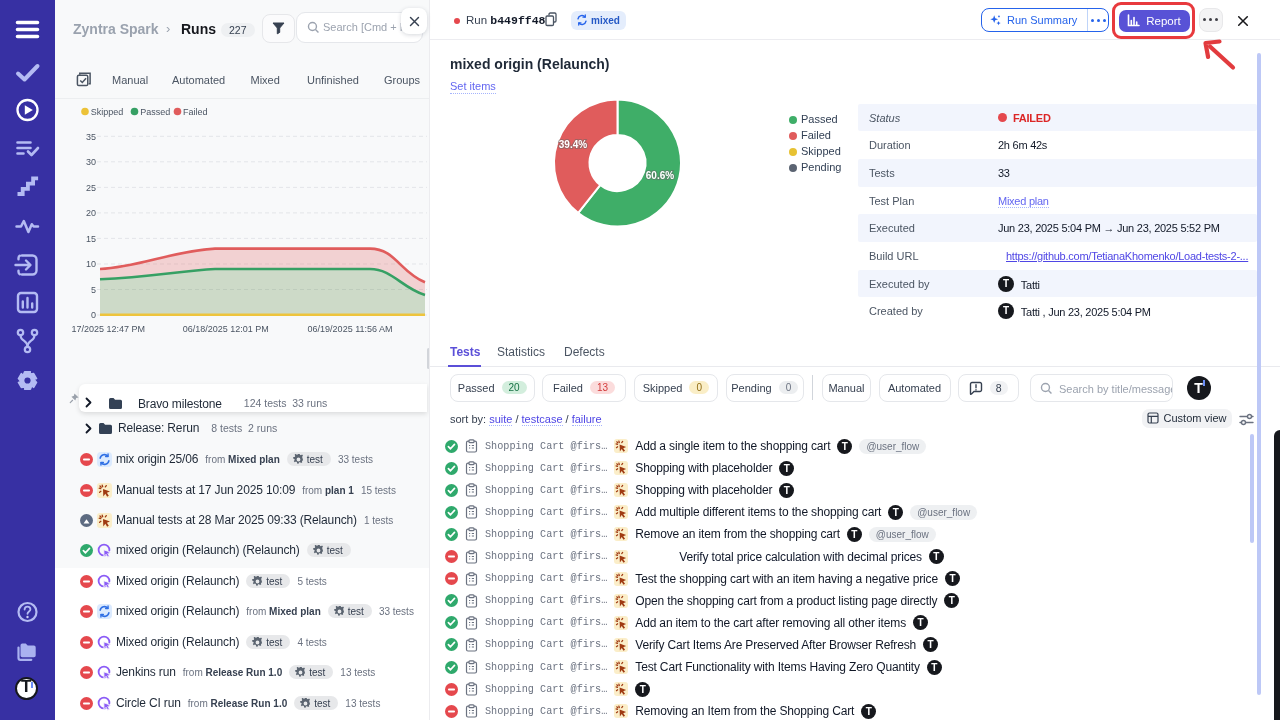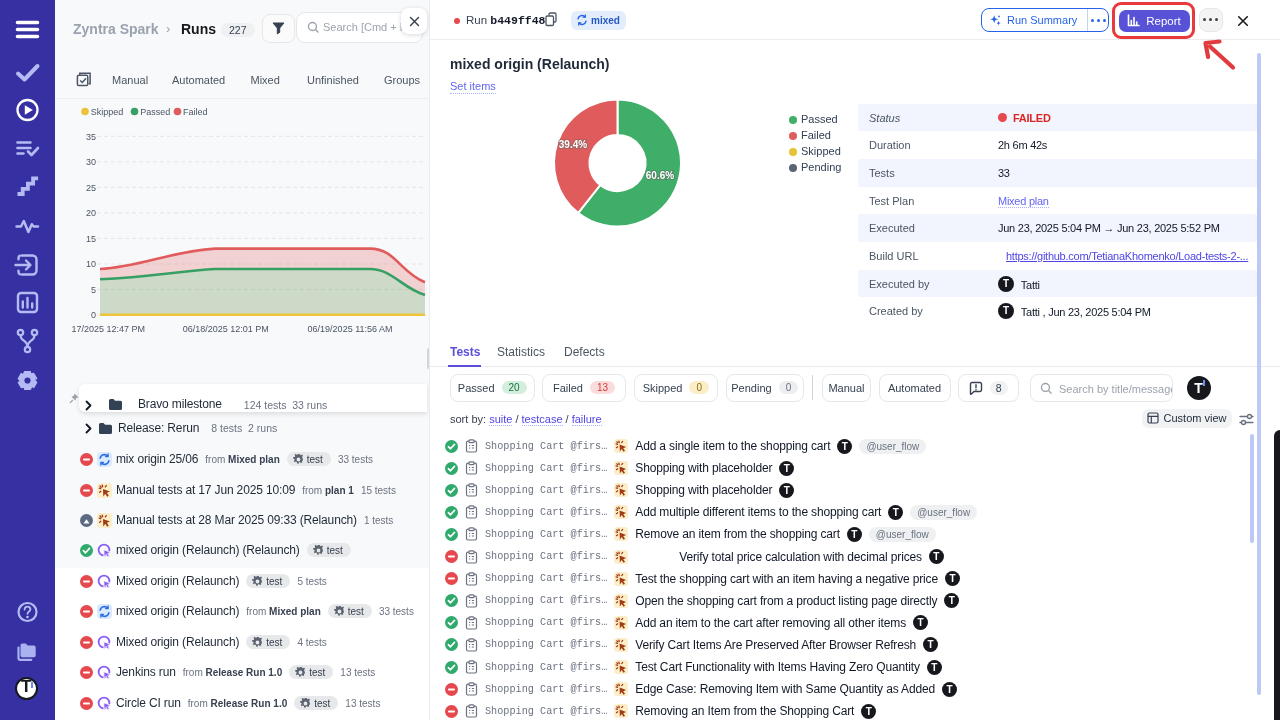--- a/index.html
+++ b/index.html
@@ -138,21 +138,21 @@
     </g>
   </svg>
 
   <div id="runlist" class="abs" style="left:0; top:0; width:374px; height:720px; color:#1f2937;">
 <div class="runrow" style="top:384px;left:14px;gap:5px;">
         <span style="width:348px;height:28px;position:absolute;left:10px;top:0;background:#fff;border-radius:6px 0 0 6px;box-shadow:0 2px 5px rgba(0,0,0,0.12);"></span>
         <svg width="10" height="12" viewBox="0 0 12 14" style="flex:0 0 auto;position:relative;">
           <path d="M6.5 1.5l5 5-2.9.6-1 3-4.7-4.7 3-1z" fill="#9aa1ab"></path>
           <path d="M4.3 9.7L1.5 12.5" stroke="#9aa1ab" stroke-width="1.4" stroke-linecap="round"></path>
         </svg>
-        <span style="position:relative;display:inline-flex;align-items:flex-end;gap:15px;margin-top:12px;">
+        <span style="position:relative;display:inline-flex;align-items:flex-start;gap:15px;margin-top:12px;">
           <svg width="9" height="11" viewBox="0 0 9 11" fill="none" stroke="#111827" stroke-width="1.8" stroke-linecap="round" stroke-linejoin="round" style="flex:0 0 auto;">
             <path d="M2.5 1.5l4 4-4 4"></path>
           </svg>
           <svg width="15" height="13" viewBox="0 0 15 13" style="flex:0 0 auto;">
             <path d="M1 2.5A1.5 1.5 0 012.5 1h3l1.6 1.8h5.4A1.5 1.5 0 0114 4.3v6.2a1.5 1.5 0 01-1.5 1.5h-10A1.5 1.5 0 011 10.5z" fill="#334155"></path>
           </svg>
           <span>Bravo milestone</span>
           <span class="cnt" style="margin-left:7px;font-size:10.5px;">124 tests&nbsp;&nbsp;33 runs</span>
         </span>
       </div>
@@ -730,21 +730,20 @@
       </svg>
       <span style="font-family:'Liberation Mono',monospace;font-size:10.2px;color:#6b7280;">Shopping Cart @firs…</span>
       <span style="width:14px;height:14px;border-radius:3px;background:#fbeec9;position:relative;flex:0 0 auto;display:inline-block;">
         <svg width="14" height="14" viewBox="0 0 15 15" style="position:absolute;left:0;top:0;">
           <g stroke="#a03b12" stroke-width="1.3" stroke-linecap="round">
             <path d="M5.2 2.2l.5 1.6M2.2 5.2l1.6.5M3 3l1.2 1.2M9.3 2.6l-1 1.3M2.6 9.3l1.3-1"></path>
           </g>
           <path d="M6 6l7 2.6-3.1 1.2 1.9 2.9-1.6 1-1.9-2.9-2 2.6z" fill="#a03b12"></path>
         </svg>
       </span>
-      <span style="font-size:12px;letter-spacing:-0.15px;color:#111827;">Edge Case: Removing Item with Same Quantity as Added</span>
       <span style="display:inline-block;width:15px;height:15px;border-radius:50%;background:#16181d;color:#fff;font-weight:bold;font-size:10px;text-align:center;line-height:15px;flex:0 0 auto;margin-top:0px;">T</span>
     </div>
 <div class="abs" style="left:445px;top:703.7px;display:flex;align-items:center;gap:7px;white-space:nowrap;">
       <span class="stico" style="background:#e5484d;">
         <svg width="13" height="13" viewBox="0 0 13 13">
           <rect x="3" y="5.6" width="7" height="1.9" rx="0.9" fill="#fff"></rect>
         </svg>
       </span>
       <svg width="13" height="14" viewBox="0 0 13 14" fill="none" stroke="#6b7280" stroke-width="1.2" style="flex:0 0 auto;">
         <rect x="1.5" y="2.2" width="10" height="10.8" rx="1.5"></rect>

